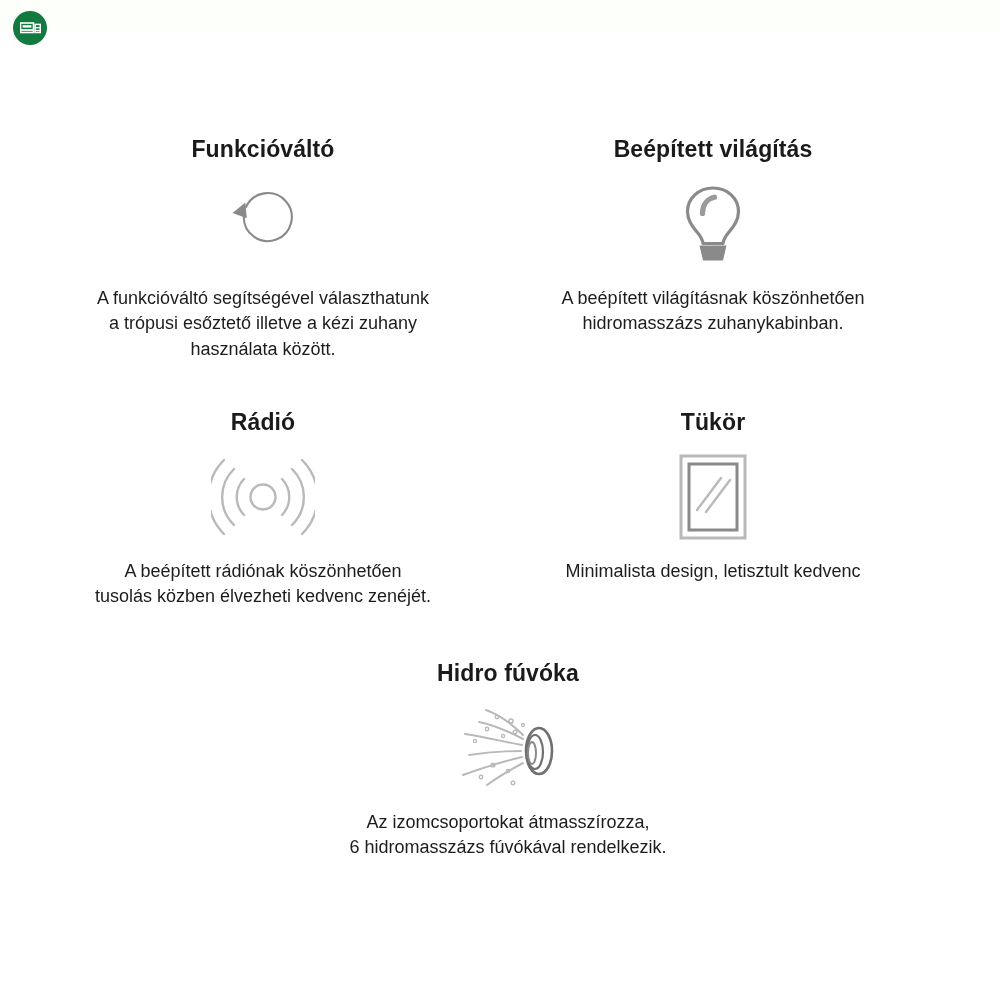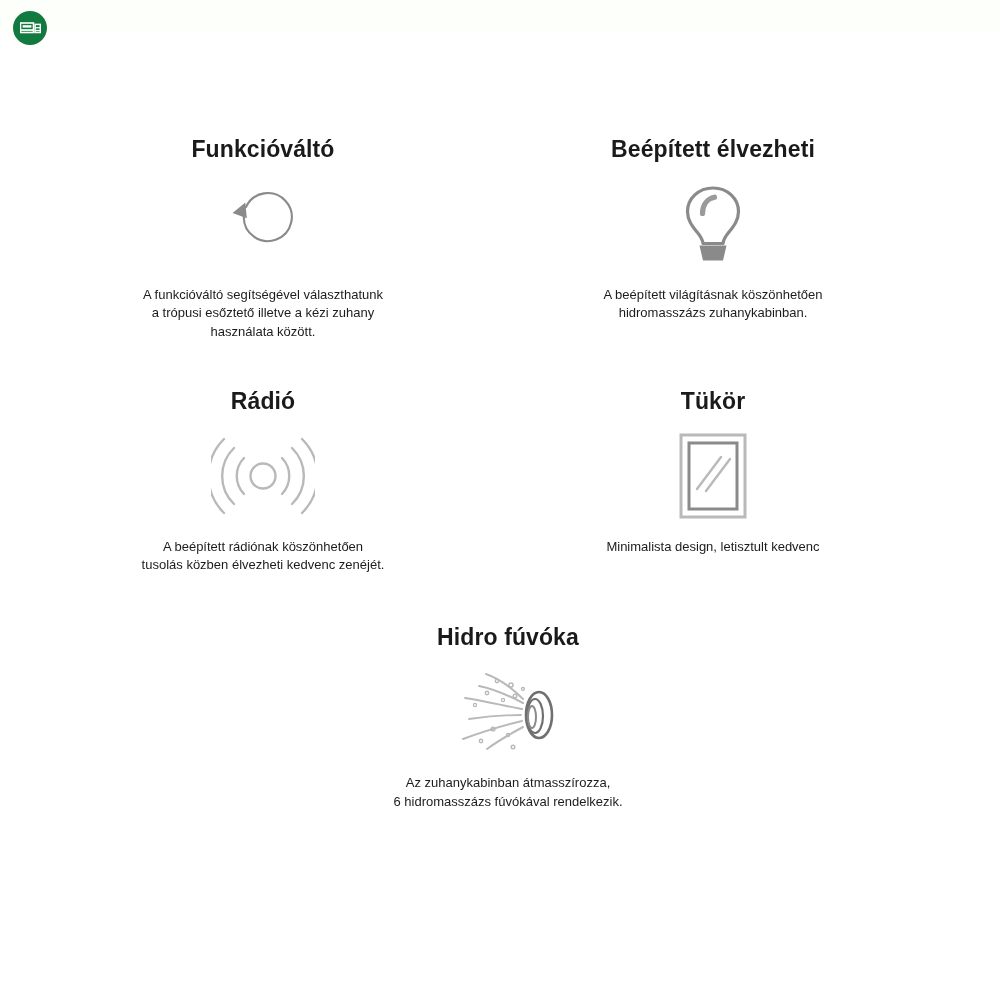--- a/index.html
+++ b/index.html
@@ -82,21 +82,21 @@
   .card-icon {
     height: 96px;
     display: flex;
     align-items: center;
     justify-content: center;
     margin-top: 12px;
   }
   .card-icon svg { display: block; }
 
   .card-desc {
-    font-size: 13px;
+    font-size: 18px;
     color: #1c1c1c;
     line-height: 1.42;
     margin: 0;
     margin-top: 14px;
     max-width: 420px;
   }
   .card-desc span { display: block; }
 
   
   .ic-mid   { stroke: #8a8a8a; }
@@ -135,21 +135,21 @@
           </svg>
         </div>
         <p class="card-desc">
           <span>A funkcióváltó segítségével választhatunk</span>
           <span>a trópusi esőztető illetve a kézi zuhany</span>
           <span>használata között.</span>
         </p>
       </div>
 
       <div class="card card-right">
-        <h3 class="card-title">Beépített élvezheti</h3>
+        <h3 class="card-title">Beépített világítás</h3>
         <div class="card-icon">
           <svg width="68" height="84" viewBox="0 0 68 84">
             <path d="M34 6 C 19.5 6 8.5 16.6 8.5 29.6 C 8.5 39 14.2 45.2 19.2 51.6
                      C 22.2 55.4 23.6 58.4 24.0 61.5
                      L 44.0 61.5
                      C 44.4 58.4 45.8 55.4 48.8 51.6
                      C 53.8 45.2 59.5 39 59.5 29.6 C 59.5 16.6 48.5 6 34 6 Z" fill="none" class="ic-mid" stroke-width="3.2" stroke-linejoin="round"></path>
             <path d="M23.5 31.5 C 23.5 22.5 28.5 16.6 35.5 15.2" fill="none" stroke="#9a9a9a" stroke-width="5.2" stroke-linecap="round"></path>
             <path d="M20.5 63.5 L 47.5 63.5 L 44.0 78.5 L 24.0 78.5 Z" fill="#8a8a8a"></path>
           </svg>
@@ -225,21 +225,21 @@
             <circle cx="34" cy="24" r="1.7" fill="none" class="ic-light" stroke-width="1.4"></circle>
             <circle cx="22" cy="36" r="1.6" fill="none" class="ic-light" stroke-width="1.3"></circle>
             <circle cx="40" cy="60" r="1.9" fill="none" class="ic-light" stroke-width="1.4"></circle>
             <circle cx="55" cy="66" r="1.6" fill="none" class="ic-light" stroke-width="1.3"></circle>
             <circle cx="28" cy="72" r="1.7" fill="none" class="ic-light" stroke-width="1.4"></circle>
             <circle cx="60" cy="78" r="1.8" fill="none" class="ic-light" stroke-width="1.4"></circle>
             <circle cx="70" cy="20" r="1.5" fill="none" class="ic-light" stroke-width="1.3"></circle>
           </svg>
         </div>
         <p class="card-desc">
-          <span>Az zuhanykabinban átmasszírozza,</span>
+          <span>Az izomcsoportokat átmasszírozza,</span>
           <span>6 hidromasszázs fúvókával rendelkezik.</span>
         </p>
       </div>
 
     </div>
 
   </div>
 </div>
 
 </body></html>

